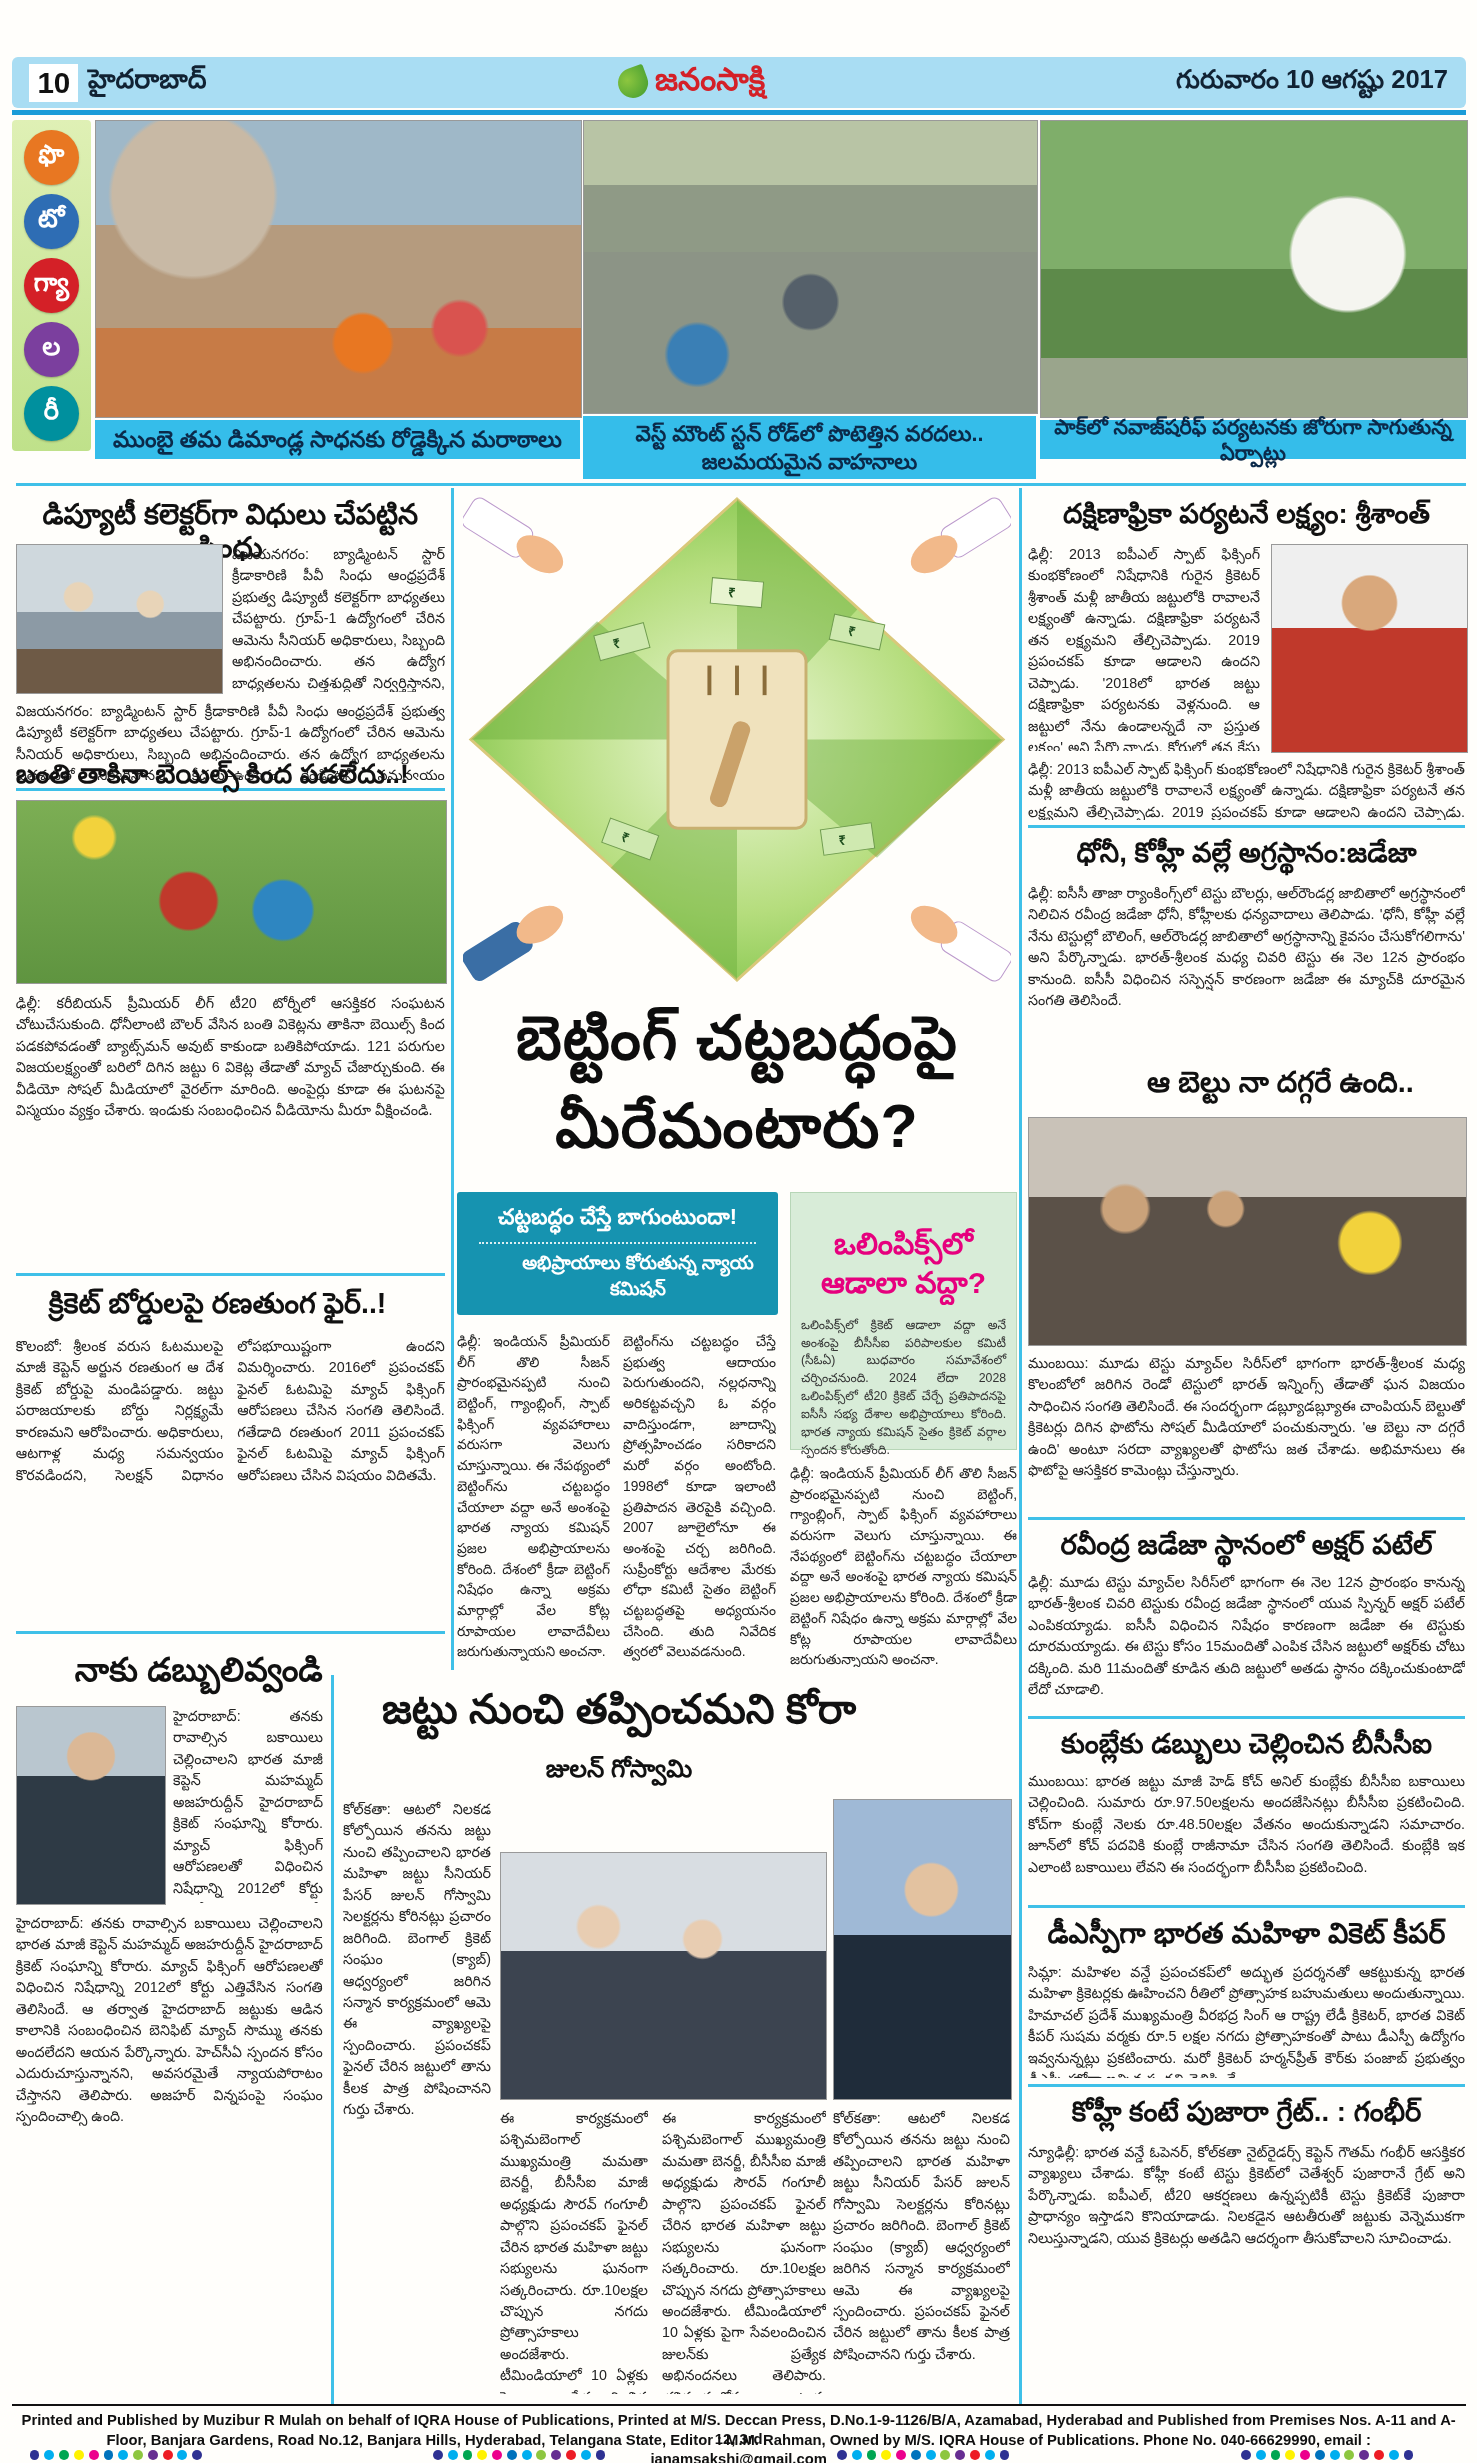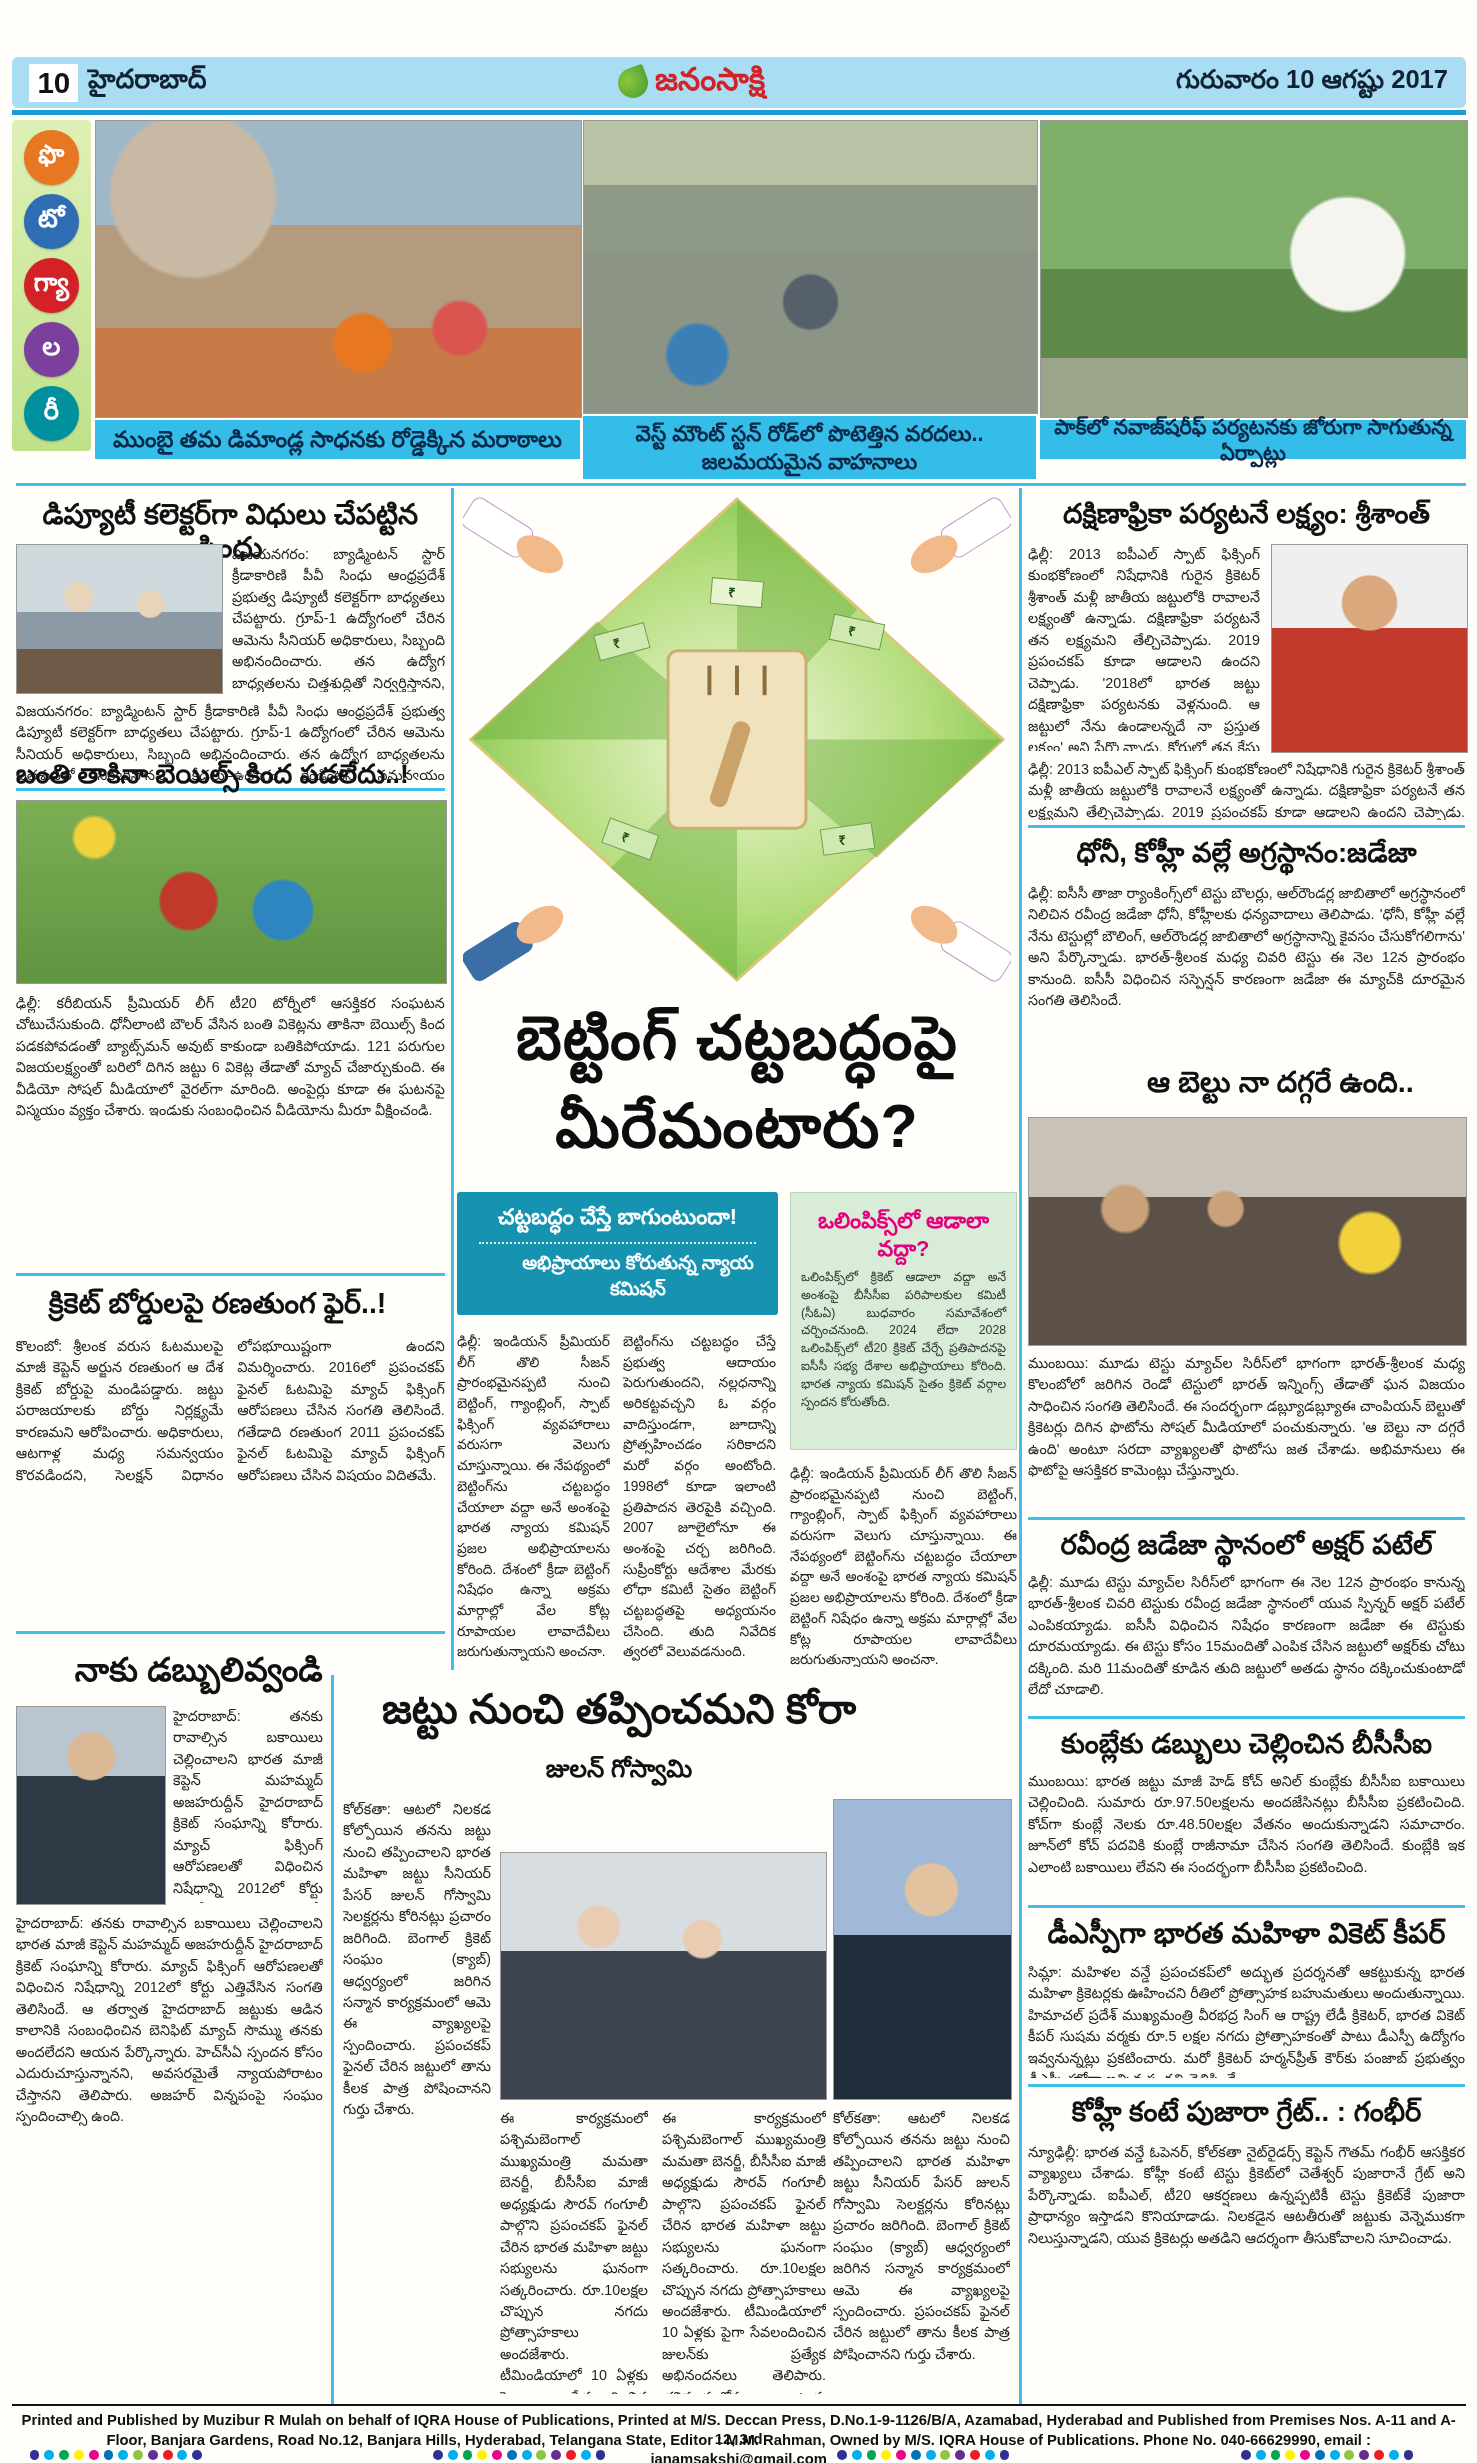--- a/index.html
+++ b/index.html
@@ -28,22 +28,22 @@
   .body{position:absolute;color:#222;font-size:14.3px;line-height:1.5;text-align:justify;}
   .cols2{column-count:2;column-gap:13.8px;}
   
   .frame{position:absolute;border:2px solid #49c1e8;}
   .bighl{position:absolute;color:#0d0d0d;font-weight:bold;text-align:center;font-size:61px;line-height:1.18;letter-spacing:1px;}
   .tealbox{position:absolute;background:#1693b0;color:#fff;text-align:center;padding:11.8px 9.9px;box-sizing:border-box;border-radius:3px;}
   .tealbox .t1{font-size:21.7px;font-weight:bold;}
   .tealbox .sep{border-top:2px dotted rgba(255,255,255,.85);margin:7.9px 11.8px;}
   .tealbox .t2{font-size:18.7px;font-weight:bold;margin-left:41px;}
   .greenbox{position:absolute;background:#d8ecd8;border:1px solid #b7d6b7;box-sizing:border-box;padding:13.8px 9.9px 9.9px;text-align:center;}
-  .greenbox .olhl{color:#e6007e;font-weight:bold;font-size:22px;line-height:1.3;}
-  .greenbox .olbody{color:#333;font-size:12.3px;line-height:1.45;text-align:justify;margin-top:5px;}
+  .greenbox .olhl{color:#e6007e;font-weight:bold;font-size:30px;line-height:1.3;margin-top:17px;}
+  .greenbox .olbody{color:#333;font-size:12.3px;line-height:1.45;text-align:justify;margin-top:15px;}
   .byline{position:absolute;color:#111;font-weight:bold;text-align:center;}
   
   .imprint{position:absolute;left:19.7px;width:1438px;text-align:center;color:#101010;font-weight:bold;font-size:14.8px;line-height:1.3;}
   .dots{position:absolute;display:flex;gap:4.9px;}
   .dot{width:9.9px;height:9.9px;border-radius:50%;display:inline-block;}
 </style>
 </head>
 <body>
 
 <div id="page">

